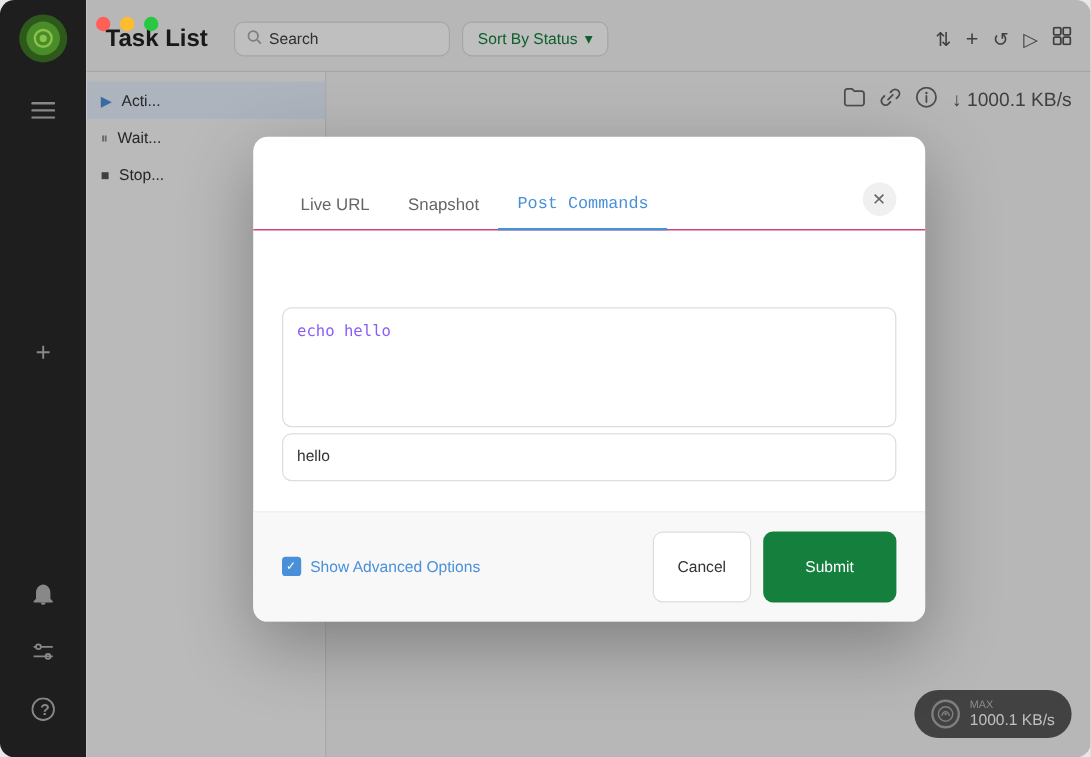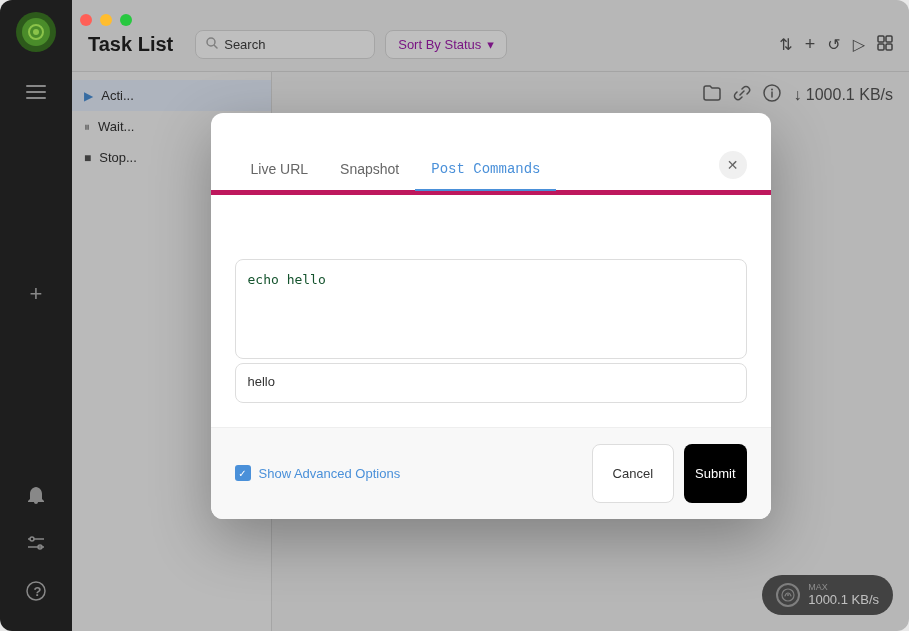--- a/index.html
+++ b/index.html
@@ -89,21 +89,21 @@
     }
 
     
     .toolbar {
       display: flex;
       align-items: center;
       padding: 12px 16px;
       gap: 10px;
       background: #f5f5f5;
       border-bottom: 1px solid #ddd;
-      margin-top: 12px;
+      margin-top: 0;
       justify-content: flex-end;
     }
 
     .toolbar-title {
       font-size: 20px;
       font-weight: 600;
       color: #222;
       margin-right: 12px;
     }
 
@@ -130,21 +130,21 @@
 
     .sort-dropdown {
       display: flex;
       align-items: center;
       background: #fff;
       border: 1px solid #ddd;
       border-radius: 8px;
       padding: 6px 12px;
       gap: 6px;
       font-size: 13px;
-      color: #a21caf;
+      color: #15803d;
       cursor: pointer;
     }
 
     .toolbar-actions {
       display: flex;
       align-items: center;
       gap: 12px;
       margin-left: auto;
       color: #555;
       font-size: 16px;
@@ -231,21 +231,21 @@
       width: 560px;
       box-shadow: 0 20px 60px rgba(0,0,0,0.3);
       overflow: hidden;
     }
 
     .modal-header {
       display: flex;
       align-items: center;
       padding: 36px 24px 0;
       gap: 0;
-      border-bottom: 5px solid #be185d;
+      border-bottom: 1px solid #be185d;
     }
 
     .modal-tab {
       font-size: 14px;
       padding: 12px 16px;
       color: #666;
       cursor: pointer;
       border-bottom: 2px solid transparent;
       margin-bottom: -1px;
     }
@@ -277,21 +277,21 @@
     }
 
     .command-textarea {
       width: 100%;
       height: 100px;
       border: 1px solid #ddd;
       border-radius: 8px;
       padding: 12px;
       font-size: 13px;
       font-family: 'Menlo', 'Monaco', monospace;
-      color: #14532d;
+      color: #8b5cf6;
       resize: none;
       outline: none;
       background: #fff;
       margin-top: 44px;
     }
 
     .operation-row {
       display: flex;
       align-items: center;
       gap: 12px;
@@ -367,24 +367,24 @@
       padding: 21px 20px;
       border: 1px solid #ddd;
       border-radius: 8px;
       background: #fff;
       font-size: 13px;
       color: #333;
       cursor: pointer;
     }
 
     .btn-submit {
-      padding: 8px 11px;
+      padding: 8px 35px;
       border: none;
       border-radius: 8px;
-      background: #000000;
+      background: #15803d;
       font-size: 13px;
       color: #fff;
       cursor: pointer;
       font-weight: 500;
     }
 
     
     .speed-badge-bottom {
       position: absolute;
       bottom: 16px;

